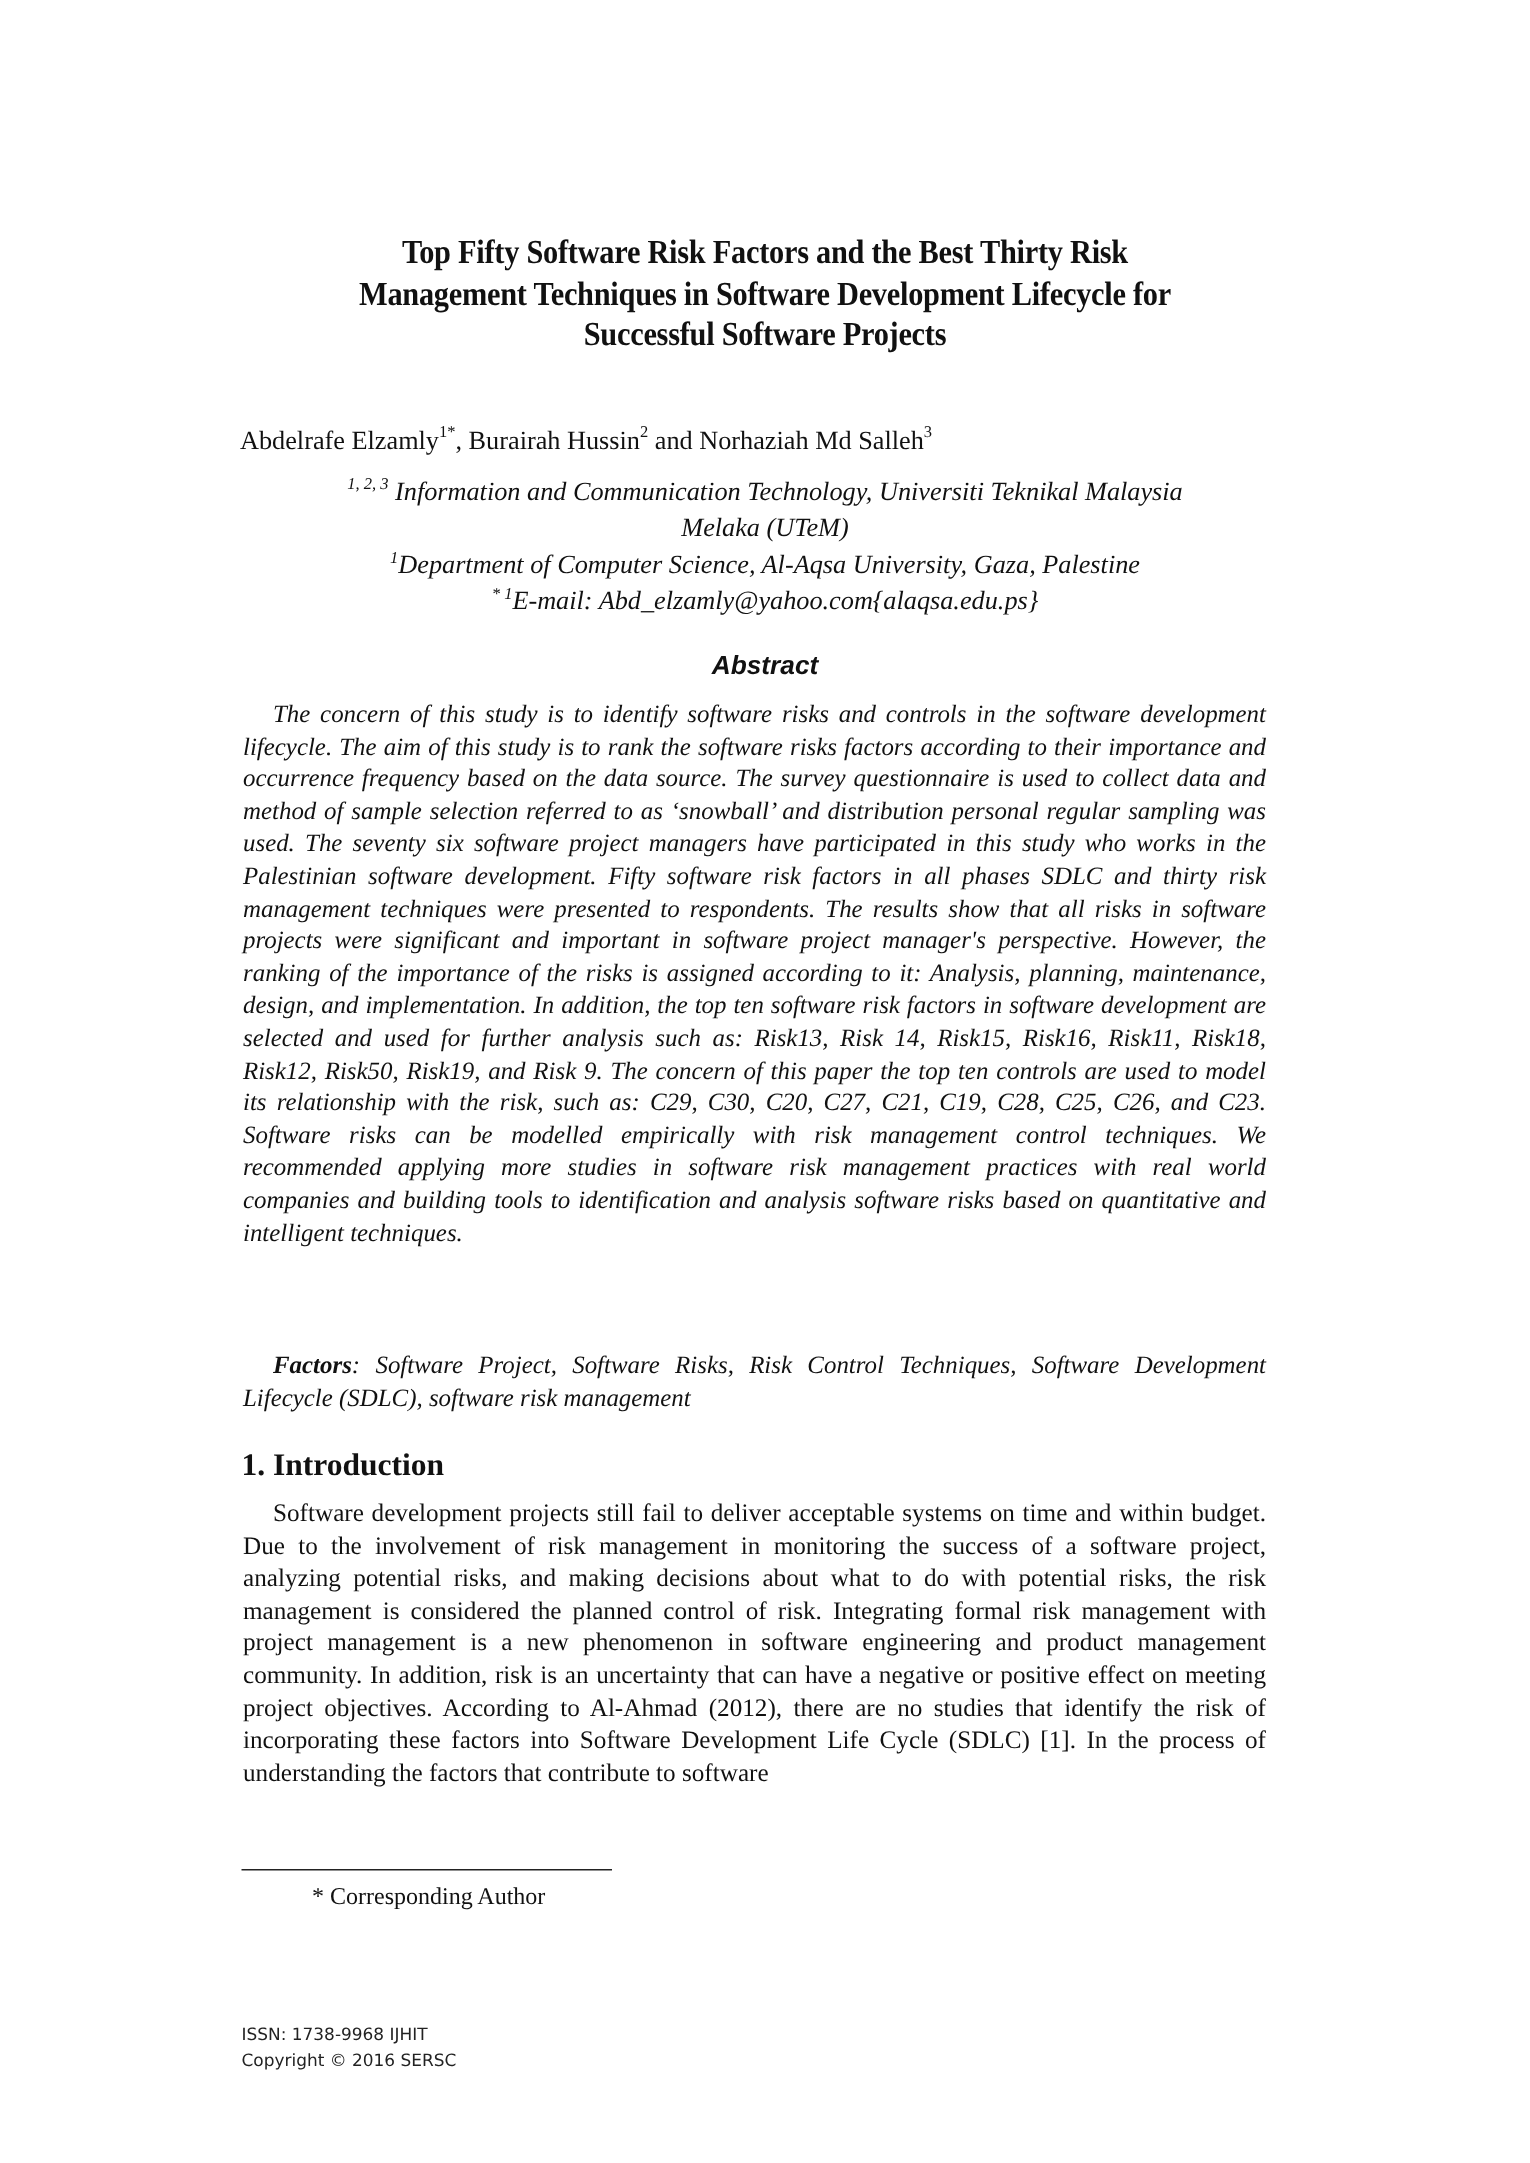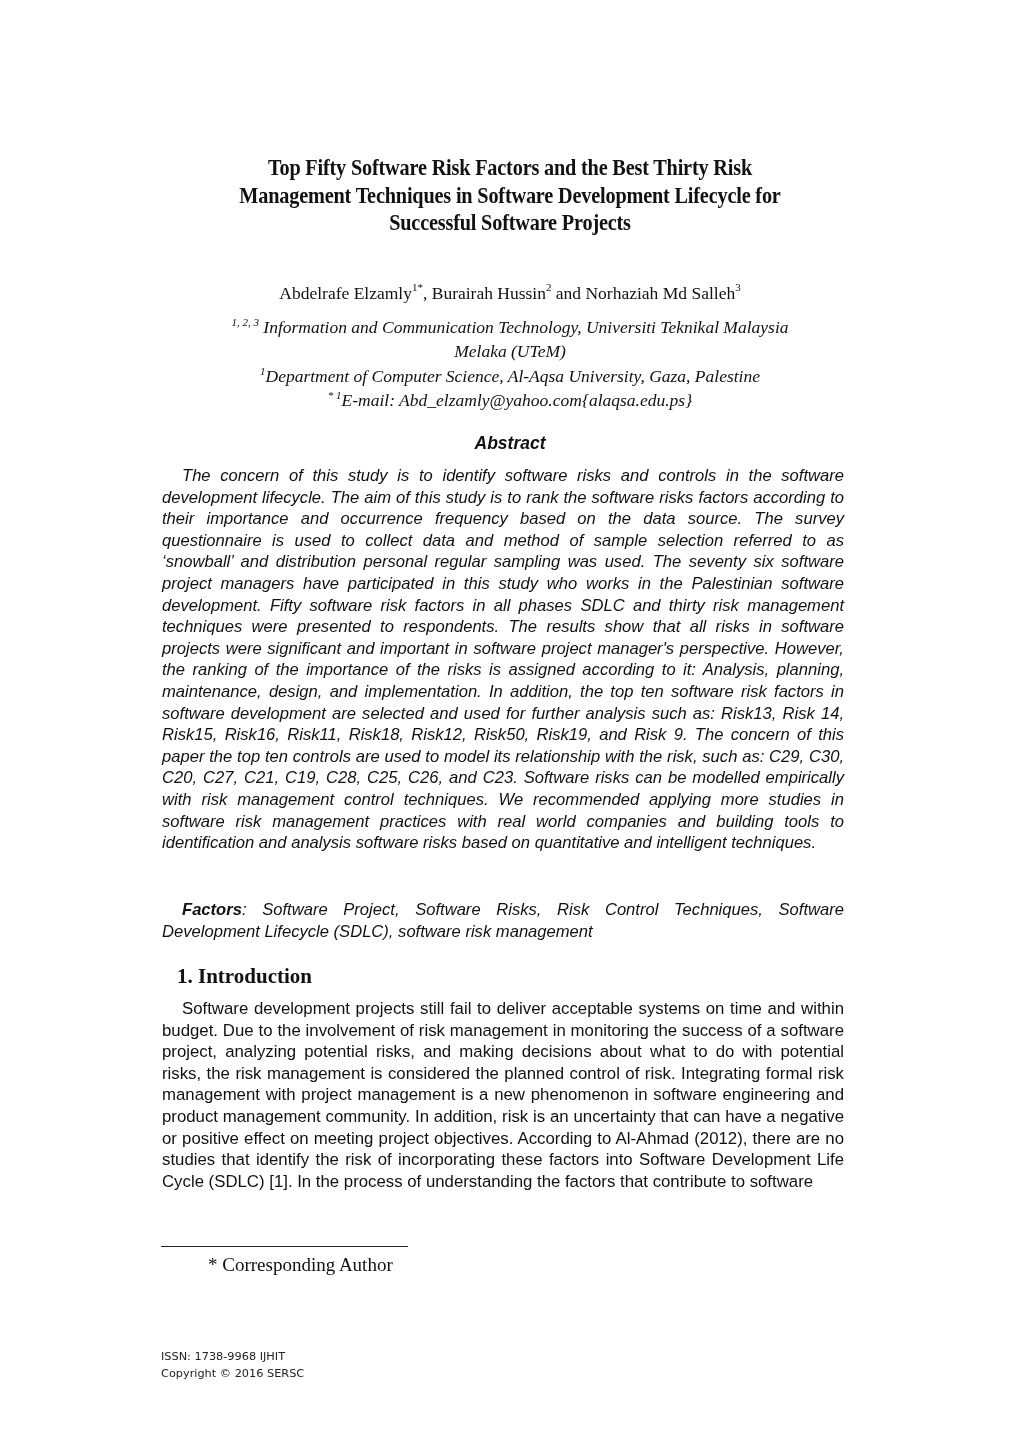--- a/index.html
+++ b/index.html
@@ -11,58 +11,58 @@
     font-family: "DejaVu Sans", sans-serif; font-size: 11.6px; line-height: 17px; color: #222;
   }
 
   .title {
     position: absolute; left: 160px; width: 700px; top: 154px; text-align: center;
     font-family: "Liberation Serif", serif; font-weight: bold; font-size: 22.5px; line-height: 27.5px;
     transform: scaleX(0.9); transform-origin: center top; letter-spacing: -0.2px;
   }
 
   .authors {
-    position: absolute; left: 160px; width: 700px; top: 282px; text-align: center;
+    position: absolute; left: 160px; width: 700px; top: 282px; 
     font-family: "Liberation Serif", serif; font-size: 17.5px; line-height: 22px;
   }
   .authors sup { font-size: 11px; line-height: 0; position: relative; top: -1px; }
 
   .affil {
     position: absolute; left: 160px; width: 700px; top: 315px; text-align: center;
     font-family: "Liberation Serif", serif; font-style: italic; font-size: 17.5px; line-height: 24.3px;
   }
   .affil sup { font-size: 11px; line-height: 0; }
 
   .abstract-heading {
     position: absolute; left: 160px; width: 700px; top: 432px; text-align: center;
     font-family: Liberation Sans, sans-serif; font-style: italic; font-weight: bold; font-size: 17.5px; line-height: 22px;
   }
 
   .justify-block {
     position: absolute; left: 162px; width: 682px;
-    font-family: Liberation Sans, sans-serif; font-size: 16.6px; line-height: 21.6px;
+    font-family: Liberation Serif, serif; font-size: 16.6px; line-height: 21.6px;
     text-align: justify; text-indent: 20px;
   }
   .abstract-body { top: 465px; font-style: italic; }
   .keyword-block { top: 899px; font-style: italic; }
   .keyword-block b { font-weight: bold; }
 
   .section-heading {
     position: absolute; left: 161px; top: 963px;
-    font-family: "Liberation Serif", serif; font-weight: bold; font-size: 21px; line-height: 26px; margin-left: 16px;
+    font-family: "Liberation Serif", serif; font-weight: bold; font-size: 21px; line-height: 26px;
   }
 
   .intro-body { top: 998px; font-size: 16.8px; }
 
   .footnote-rule {
     position: absolute; left: 161px; top: 1246px; width: 247px; height: 0; border-top: 1px solid #222;
   }
   .footnote {
     position: absolute; left: 208px; top: 1255px;
-    font-family: "Liberation Serif", serif; font-size: 19px; line-height: 20px;
+    font-family: "Liberation Serif", serif; font-size: 16px; line-height: 20px;
   }
 
   .footer {
     position: absolute; left: 161px; top: 1348px;
     font-family: "DejaVu Sans", sans-serif; font-size: 11.3px; line-height: 17px; color: #222;
   }
 </style>
 </head>
 <body>
 

